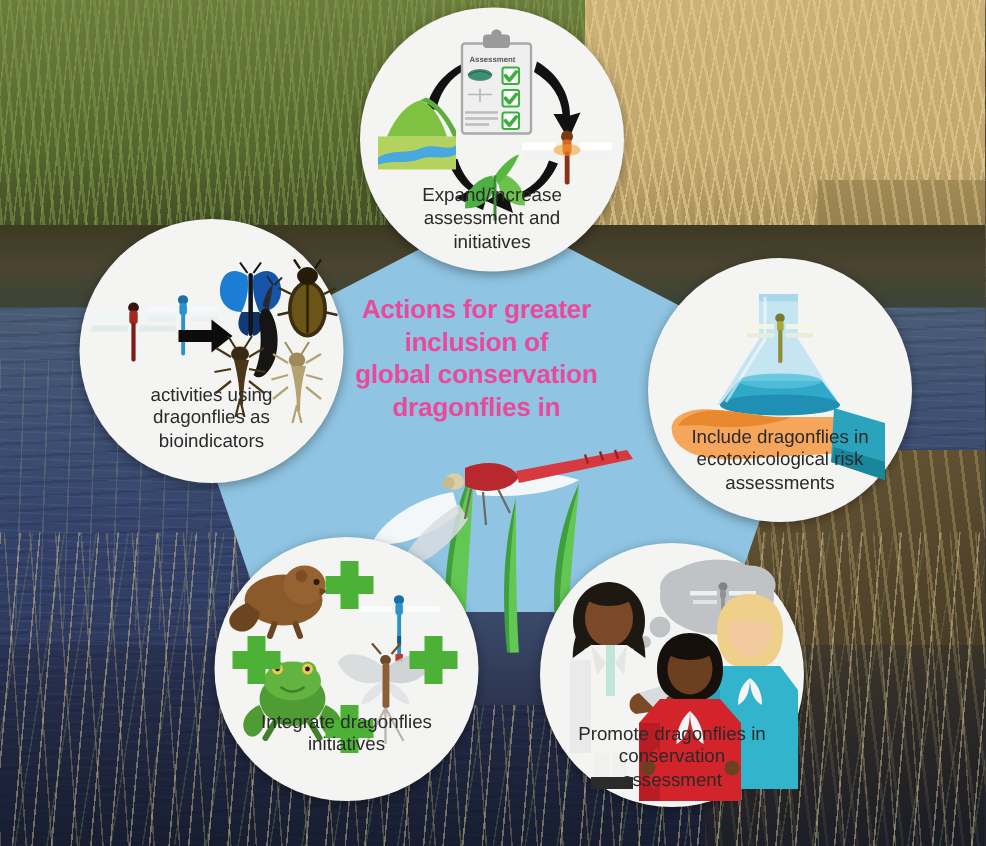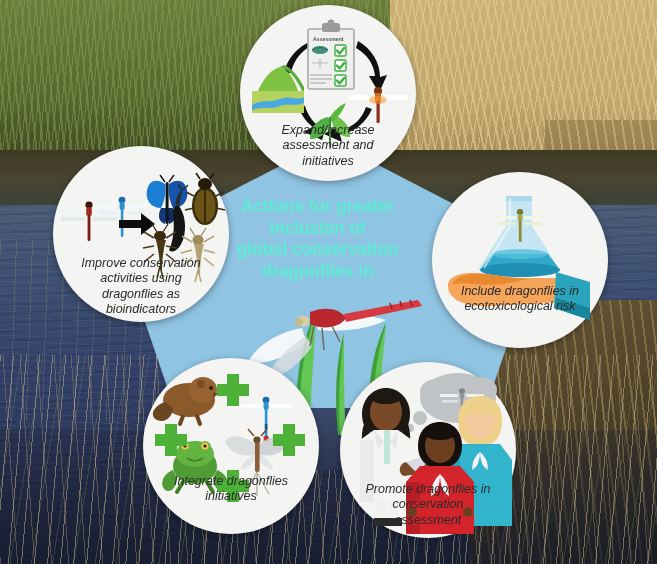--- a/index.html
+++ b/index.html
@@ -51,32 +51,32 @@
   .pentagon{position:absolute;left:120px;top:140px;width:420px;height:330px;
      background:#8fc4e2;
      clip-path:polygon(50% 0%, 100% 33%, 82% 100%, 18% 100%, 0% 33%);}
   .pent-water{position:absolute;left:120px;top:140px;width:420px;height:330px;
      clip-path:polygon(50% 0%, 100% 33%, 82% 100%, 18% 100%, 0% 33%);}
   .pent-water::after{content:"";position:absolute;left:0;bottom:0;width:100%;height:62px;
      background:linear-gradient(180deg,#3b4a6b,#2c3550);}
 
   
   .center-title{position:absolute;left:205px;top:196px;width:225px;text-align:center;
-     font-size:17.5px;font-weight:bold;color:#5eead4;line-height:1.24;letter-spacing:-.2px;}
+     font-size:17.5px;font-weight:bold;color:#ec4899;line-height:1.24;letter-spacing:-.2px;}
 
   
   .circle{position:absolute;border-radius:50%;background:#f4f4f2;
      box-shadow:0 2px 7px rgba(0,0,0,.35);}
   .c-top{left:240px;top:5px;width:176px;height:176px;}
   .c-left{left:53px;top:146px;width:176px;height:176px;}
   .c-right{left:432px;top:172px;width:176px;height:176px;}
   .c-bl{left:143px;top:358px;width:176px;height:176px;}
-  .c-br{left:340px;top:362px;width:176px;height:176px;}
+  .c-br{left:360px;top:362px;width:176px;height:176px;}
   .cap{position:absolute;left:8px;width:160px;text-align:center;
-     font-size:12.5px;color:#2a2a2a;line-height:1.23;font-style:italic;}
+     font-size:12.5px;color:#2a2a2a;line-height:1.23;}
   .c-top .cap{top:118px;}
   .c-left .cap{top:110px;}
   .c-right .cap{top:112px;}
   .c-bl .cap{top:116px;}
   .c-br .cap{top:120px;}
   .art{position:absolute;left:0;top:0;width:176px;height:176px;}
 </style>
 </head>
 <body>
 
@@ -246,21 +246,20 @@
 
       <g>
         <ellipse cx="145" cy="94" rx="5.5" ry="5" fill="#9d8b5c"></ellipse>
         <path d="M141 98 q4 16 4 30 h2 q0 -16 4 -30 Z" fill="#b5a273"></path>
         <path d="M145 124 l-3 12 M145 124 l3 12" stroke="#b5a273" stroke-width="1.5"></path>
         <path d="M139 96 l-10 -6 M139 104 l-11 3 M139 112 l-10 8 M151 96 l10 -6 M151 104 l11 3 M151 112 l10 8" stroke="#b5a273" stroke-width="1.5"></path>
         <path d="M142 90 l-5 -8 M148 90 l5 -8" stroke="#9d8b5c" stroke-width="1.3"></path>
       </g>
     </svg>
     <div class="cap">
-      <div>Improve conservation</div>
       <div>activities using</div>
       <div>dragonflies as</div>
       <div>bioindicators</div>
     </div>
   </div>
 
   <div class="circle c-right">
     <svg class="art" viewBox="0 0 176 176">
       <g>
         <path d="M74 24 h26 v30 l28 44 h-82 l28 -44 Z" fill="#bfe3f2" opacity=".88"></path>
@@ -280,20 +279,21 @@
       <g>
         <path d="M16 116 C14 106 26 100 42 101 C58 102 74 106 96 106 L132 106 L132 130 L62 134 C34 136 18 128 16 116 Z" fill="#f5a65b"></path>
         <path d="M20 112 C24 104 38 100 54 102 C70 104 82 107 96 106 C82 112 58 114 40 112 C30 111 24 112 20 112 Z" fill="#e8882f"></path>
         <path d="M124 100 L158 110 L158 148 L122 136 Z" fill="#2aa3bd"></path>
         <path d="M124 126 L158 136 L158 148 L122 136 Z" fill="#18869b"></path>
       </g>
     </svg>
     <div class="cap">
       <div>Include dragonflies in</div>
       <div>ecotoxicological risk</div>
+      <div>assessments</div>
     </div>
   </div>
 
   <div class="circle c-bl">
     <svg class="art" viewBox="0 0 176 176">
 
       <g>
         <ellipse cx="46" cy="42" rx="26" ry="17" fill="#8b5a2b"></ellipse>
         <ellipse cx="60" cy="32" rx="14" ry="13" fill="#96622f"></ellipse>
         <circle cx="58" cy="26" r="4" fill="#7a4d23"></circle>

